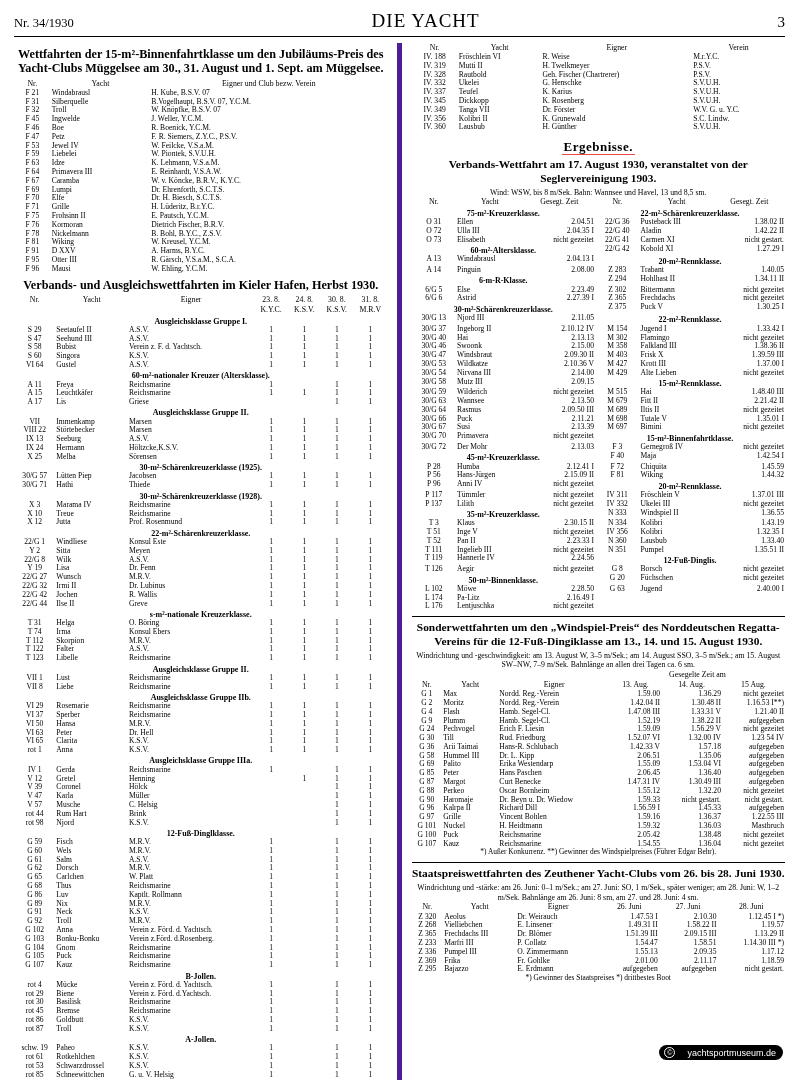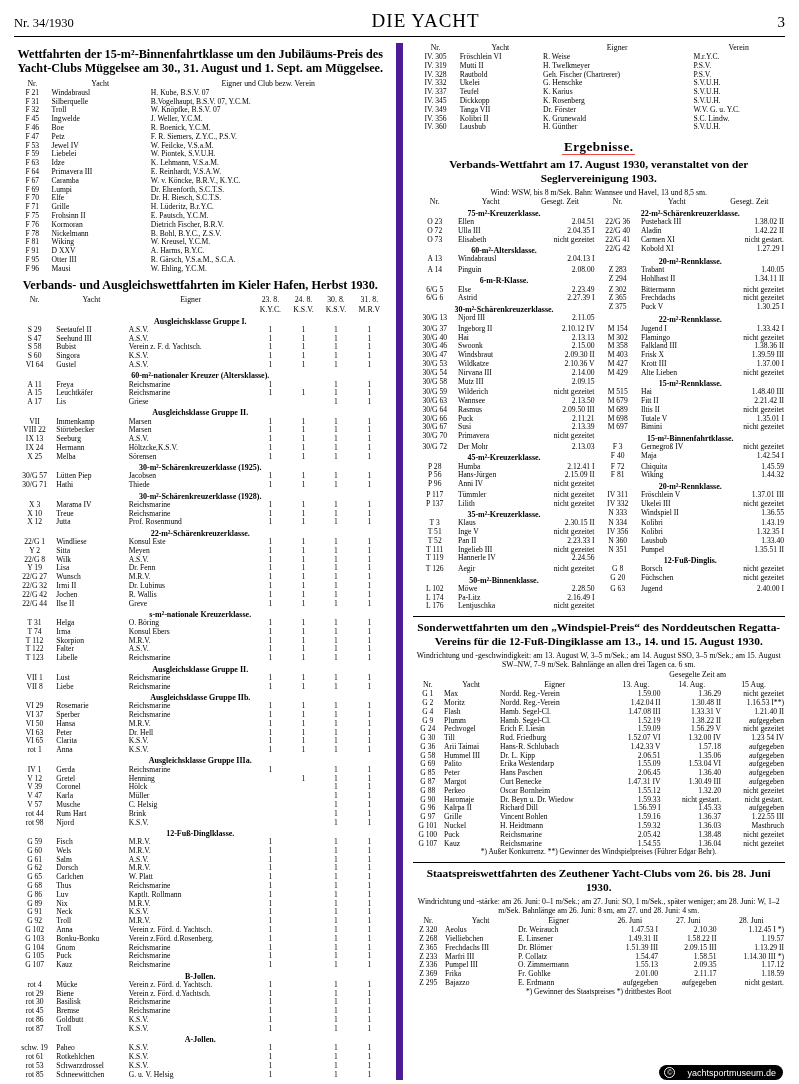--- a/index.html
+++ b/index.html
@@ -22,21 +22,21 @@
     padding-bottom:4px;
     text-align:center;
   }
   .masthead .issue{font-size:12.5px;}
   .masthead .title{font-size:19px;letter-spacing:1px;font-weight:normal;}
   .masthead .pageno{font-size:15px;}
   .rule{border-top:1px solid #000;margin:0 0 6px 0;}
   
   .cols{display:flex;gap:10px;}
   .col{width:382px;}
-  .colL{border-right:7px solid #4c1d95;padding-right:9px;}
+  .colL{border-right:5px solid #4c1d95;padding-right:9px;}
   h2.head{
     text-align:center;font-weight:bold;font-size:12.2px;line-height:1.18;
     margin:4px 0 3px 0;
   }
   h3.sub{
     text-align:center;font-weight:bold;font-size:11.4px;line-height:1.2;
     margin:3px 0 2px 0;
   }
   .ergebnisse{
     text-align:center;font-weight:bold;font-size:13px;margin:7px 0 2px 0;
@@ -44,21 +44,21 @@
   }
   .ergebnisse span{border-bottom:1px solid #ef4444;padding:0 2px;}
   table{border-collapse:collapse;width:100%;font-size:7.6px;line-height:1.16;}
   td{padding:0 1px;vertical-align:top;white-space:nowrap;}
   .hdr td{font-size:7.8px;padding-bottom:1px;}
   .cls{font-weight:bold;text-align:center;font-size:8px;padding-top:1.5px;}
   .c{text-align:center;}
   .r{text-align:right;}
   .sep2{border-top:1px solid #000;margin:5px 0 4px 0;}
   .footer-logo{
-    position:absolute;right:16px;bottom:4px;
+    position:absolute;right:16px;bottom:24px;
     background:#000;color:#fff;font-size:9px;
     padding:2px 7px 2px 5px;border-radius:9px;
     font-family:"Liberation Sans",sans-serif;
     display:flex;align-items:center;gap:12px;
   }
   .footer-logo .c-mark{
     display:inline-block;width:9px;height:9px;border:1px solid #fff;border-radius:50%;
     font-size:7px;line-height:9px;text-align:center;
   }
   .note{font-size:7.4px;line-height:1.2;}
@@ -909,21 +909,21 @@
         <tbody>
             <tr class="hdr">
           <td class="c">Nr.</td>
           <td class="c">Yacht</td>
           <td class="c">Eigner</td>
           <td class="c">Verein</td>
         </tr>
         </tbody>
           <tbody id="t-havel">
             <tr>
-              <td class="c">IV. 305</td>
+              <td class="c">IV. 188</td>
               <td>Fröschlein VI</td>
               <td>R. Weise</td>
               <td>M.r.Y.C.</td>
             </tr>
             <tr>
               <td class="c">IV. 319</td>
               <td>Mutti II</td>
               <td>H. Twelkmeyer</td>
               <td>P.S.V.</td>
             </tr>
@@ -987,21 +987,21 @@
           <td class="c">Yacht</td>
           <td class="c">Gesegt. Zeit</td>
         </tr>
         </tbody>
           <tbody id="t-verb">
             <tr>
               <td class="cls" colspan="3">75-m²-Kreuzerklasse.</td>
               <td class="cls" colspan="3">22-m²-Schärenkreuzerklasse.</td>
             </tr>
             <tr>
-              <td class="c">O 23</td>
+              <td class="c">O 31</td>
               <td>Ellen</td>
               <td class="r">2.04.51</td>
               <td class="c">22/G 36</td>
               <td>Pusteback III</td>
               <td class="r">1.38.02 II</td>
             </tr>
             <tr>
               <td class="c">O 72</td>
               <td>Ulla III</td>
               <td class="r">2.04.35 I</td>

